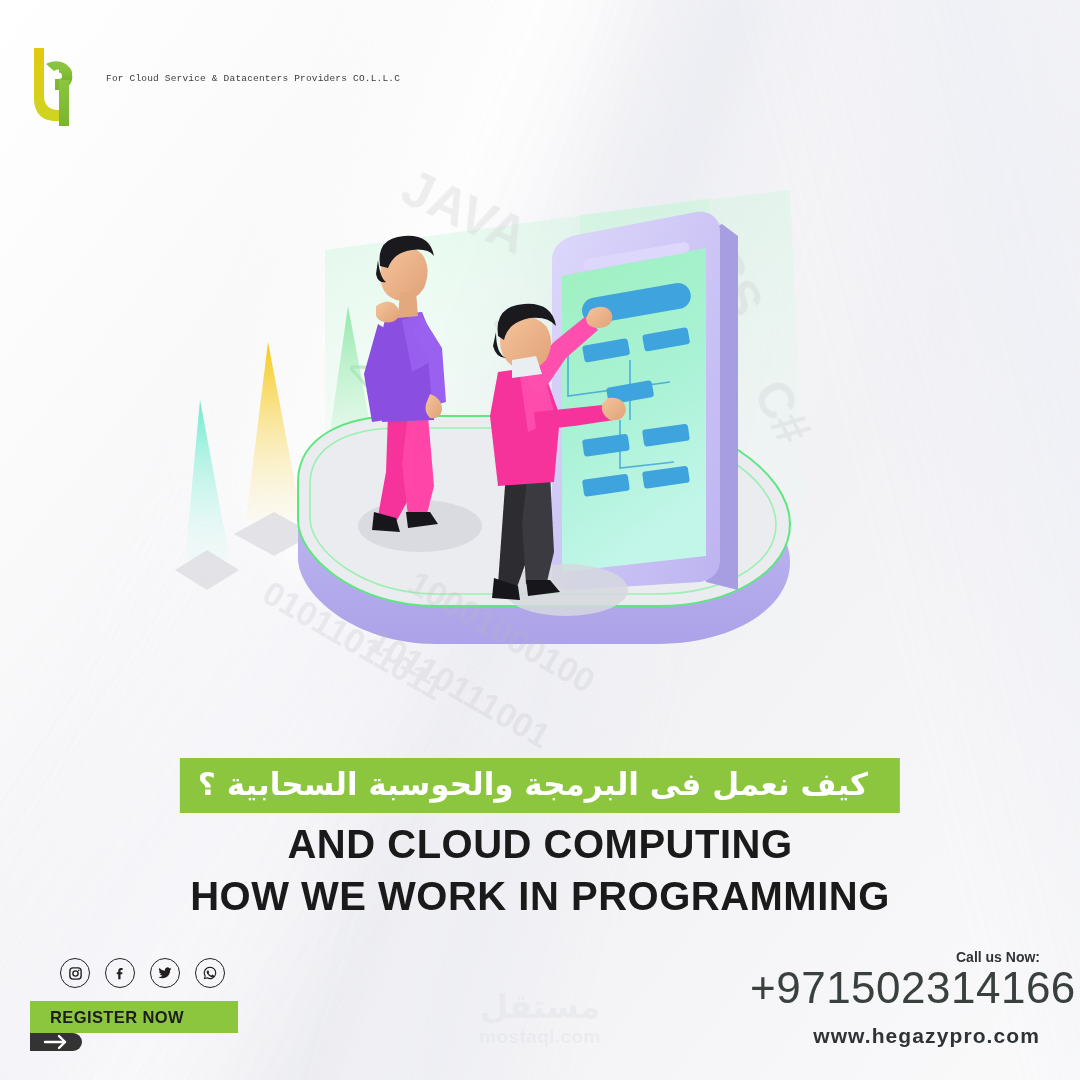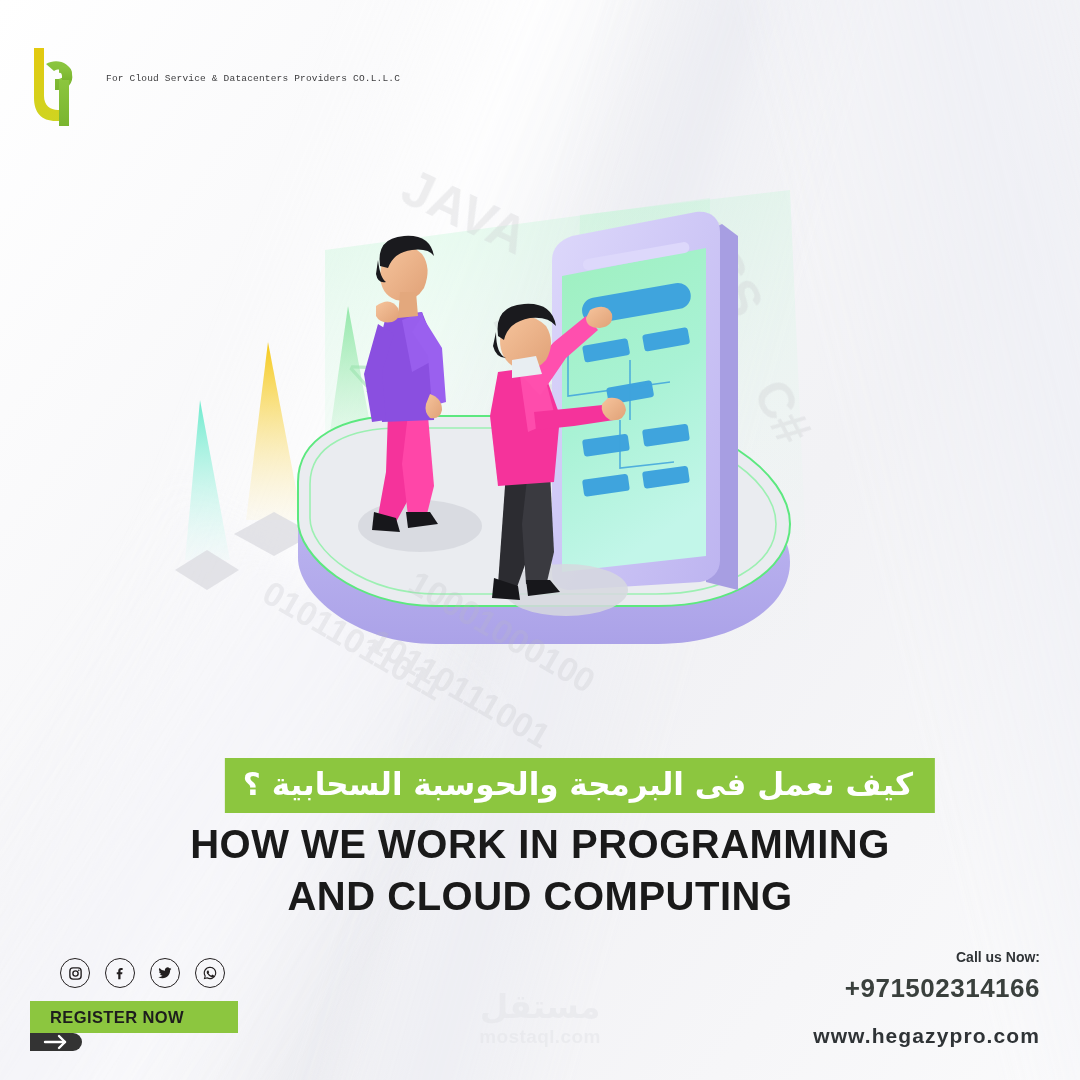--- a/index.html
+++ b/index.html
@@ -88,23 +88,22 @@
   }
   .illus svg { display: block; width: 100%; height: 100%; }
 
   
   .arabic-banner {
     position: absolute;
     left: 50%;
     transform: translateX(-50%);
     top: 758px;
     background: #8cc63f;
-    padding: 8px 22px 11px 18px;
+    padding: 8px 32px 11px 18px;
     box-sizing: border-box;
-    margin-left: 40px;
   }
   .arabic-banner .ar {
     direction: rtl;
     font-family: "DejaVu Sans", sans-serif;
     font-size: 31px;
     font-weight: 700;
     line-height: 36px;
     color: #ffffff;
     white-space: nowrap;
   }
@@ -207,22 +206,22 @@
   }
   .contact-call {
     font-family: "Liberation Sans", sans-serif;
     font-size: 14px;
     font-weight: 700;
     color: #2f3336;
     line-height: 18px;
   }
   .contact-phone {
     font-family: "Liberation Sans", sans-serif;
-    font-size: 26px;
-    font-weight: 700;
+    font-size: 44px;
+    font-weight: 400;
     letter-spacing: .5px;
     color: #3a403d;
     line-height: 40px;
     margin-top: 2px;
   }
   .contact-site {
     font-family: "Liberation Sans", sans-serif;
     font-size: 21px;
     font-weight: 700;
     letter-spacing: 1.1px;
@@ -462,22 +461,22 @@
         <text x="216" y="528" transform="rotate(30 216 528)">10110111001</text>
       </g>
     </svg>
   </div>
 
   <div class="arabic-banner">
     <div class="ar">كيف نعمل فى البرمجة والحوسبة السحابية ؟</div>
   </div>
 
   <div class="en-head">
+    <div>AND CLOUD COMPUTING</div>
     <div>HOW WE WORK IN PROGRAMMING</div>
-    <div>AND CLOUD COMPUTING</div>
   </div>
 
   <div class="socials">
     <div class="soc">
       <span>
         <svg width="15" height="15" viewBox="0 0 24 24" fill="none" stroke="#231f20" stroke-width="2.2">
           <rect x="3" y="3" width="18" height="18" rx="5"></rect>
           <circle cx="12" cy="12" r="4.2"></circle>
           <circle cx="17.3" cy="6.7" r="1.3" fill="#231f20" stroke="none"></circle>
         </svg>

